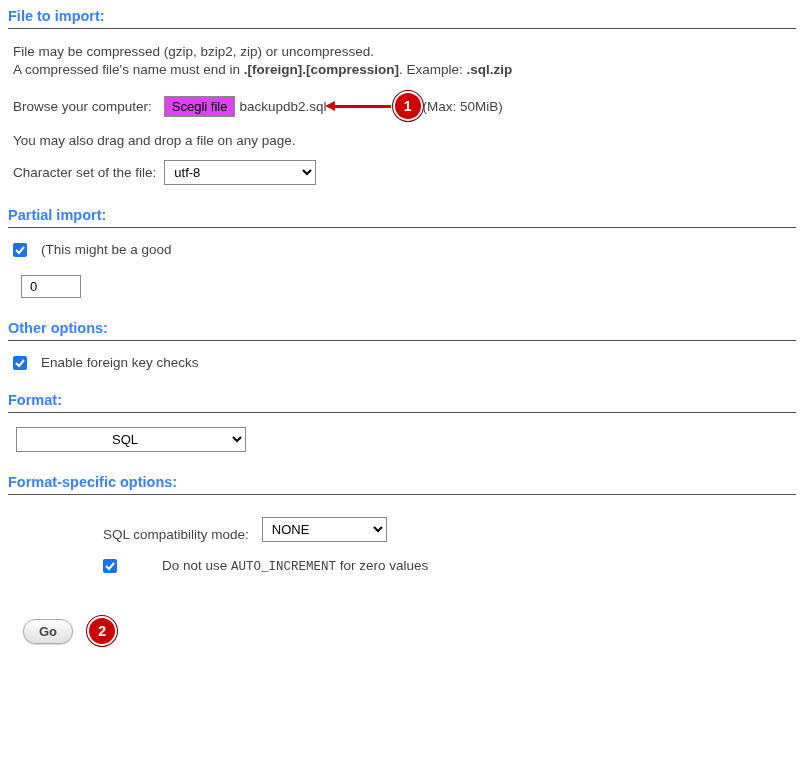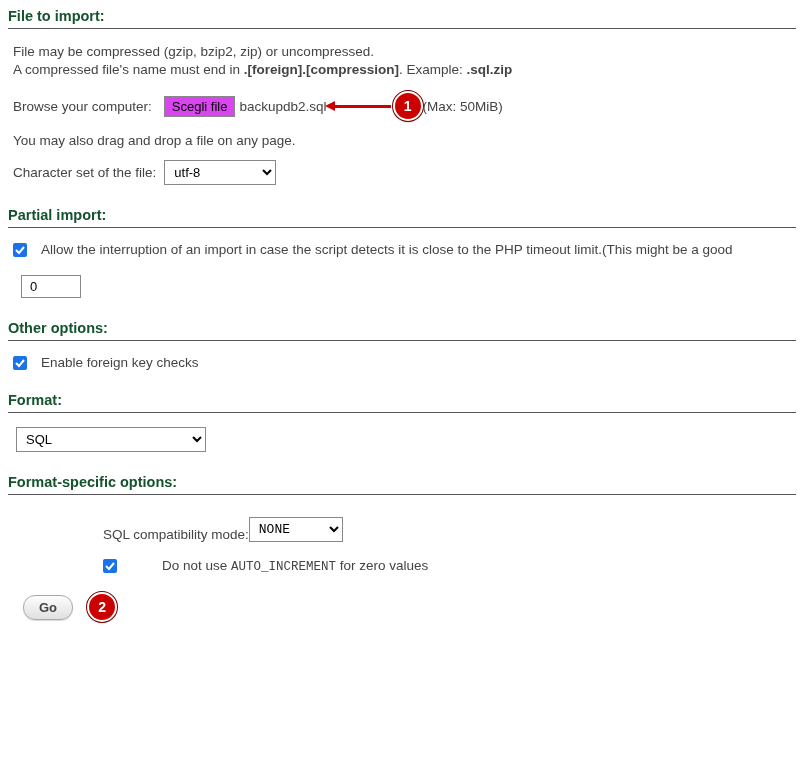--- a/index.html
+++ b/index.html
@@ -7,21 +7,21 @@
       font-size: 13.5px;
       color: #333;
       margin: 0;
       padding: 8px 8px 20px 8px;
       width: 804px;
       box-sizing: border-box;
     }
     .section-heading {
       font-weight: bold;
       font-size: 14.5px;
-      color: #14532d;
+      color: #3b82f6;
       padding-bottom: 4px;
       border-bottom: 1px solid #555;
       margin-top: 22px;
       margin-bottom: 14px;
     }
     .section-heading.first {
       margin-top: 0;
     }
     .row {
       margin-bottom: 12px;
@@ -40,23 +40,23 @@
       font-size: 13px;
       margin: 0 4px;
       cursor: default;
     }
     select, input[type=text] {
       border: 1px solid #888;
       background: #fff;
       font-size: 13px;
       padding: 3px 5px;
     }
-    select.charset { width: 112px; margin-left: 8px; }
-    select.format { width: 190px; margin-left: 3px; }
-    select.compat { width: 94px; margin-left: 0; font-family: Liberation Mono, monospace; }
+    select.charset { width: 152px; margin-left: 8px; }
+    select.format { width: 230px; margin-left: 3px; text-align: center; }
+    select.compat { width: 125px; margin-left: 13px; }
     input.num { width: 45px; margin-left: 8px; text-align:left; padding-left:8px; }
     .checkbox {
       width:14px; height:14px;
       background:#1a73e8;
       border-radius:2px;
       display:inline-flex;
       align-items:center;
       justify-content:center;
       margin-right: 14px;
       flex-shrink:0;
@@ -94,21 +94,21 @@
       border:1px solid #aaa;
       background:linear-gradient(#fdfdfd,#e0e0e0);
       border-radius:12px;
       padding:4px 15px;
       font-size:13px;
       font-weight:bold;
       color:#444;
       cursor:pointer;
       box-shadow:0 1px 1px rgba(0,0,0,.15);
     }
-    .go-row { display:flex; align-items:center; gap:14px; margin-top:18px; padding-left:15px; }
+    .go-row { display:flex; align-items:center; gap:14px; margin-top:42px; padding-left:15px; }
     .mono { font-family: Consolas, "Courier New", monospace; font-size:12.5px; }
     .fsopt { padding-left: 95px; }
     .nowrap{ white-space: nowrap; overflow:hidden; }
   </style>
 </head>
 <body>
 
 <div class="section-heading first">File to import:</div>
 
 <div class="row indent" style="display:block; line-height:1.35;">
@@ -138,21 +138,20 @@
 </div>
 
 <div class="section-heading">Partial import:</div>
 
 <div class="row indent nowrap">
   <span class="checkbox">
     <svg viewBox="0 0 10 10">
         <path d="M1 5 L4 8 L9 2" stroke="#fff" stroke-width="2" fill="none"></path>
       </svg>
   </span>
-  <span>Allow the interruption of an import in case the script detects it is close to the PHP timeout limit. </span>
   <span class="italic">(This might be a good</span>
 </div>
 
 <div class="row indent" style="margin-top:18px;">
   <input type="text" class="num" value="0" style="">
 </div>
 
 <div class="section-heading">Other options:</div>
 
 <div class="row indent">

